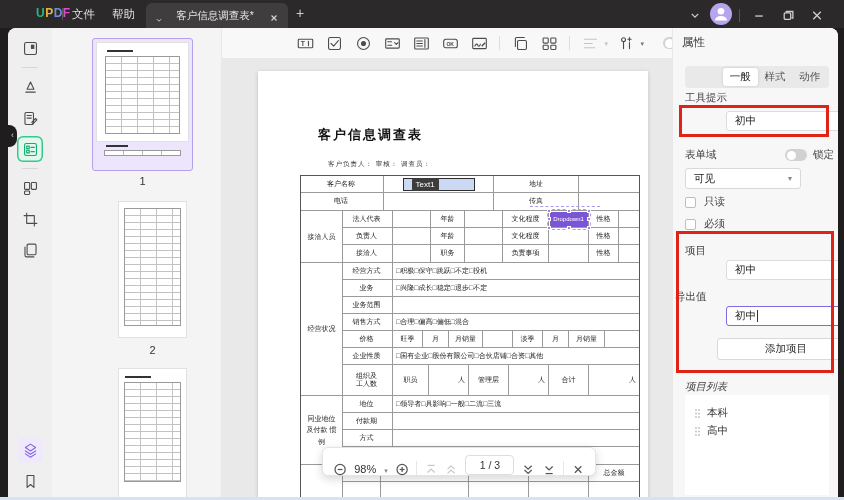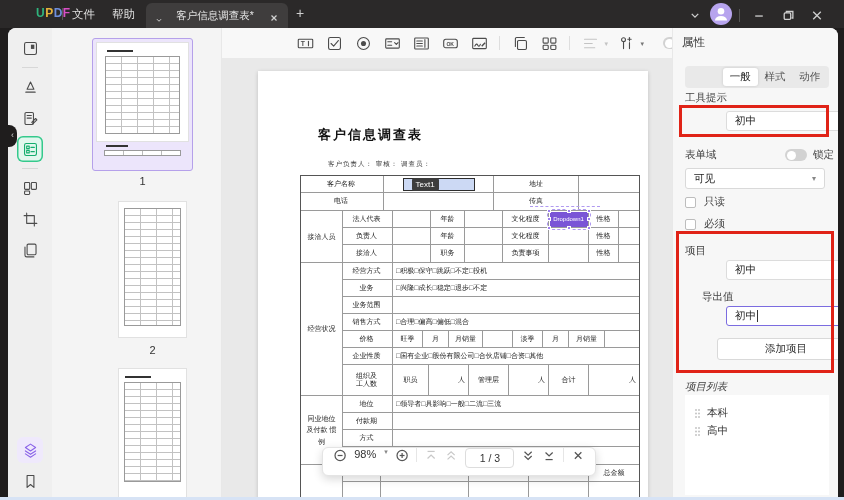--- a/index.html
+++ b/index.html
@@ -93,21 +93,21 @@
   .tc.r{justify-content:flex-end;padding-right:3px;}
   .tc.wrap{white-space:pre-line;text-align:center;}
   .text1-field{width:72px;height:13px;background:#ccd9f4;border:1.5px solid #2e2e2e;position:relative;}
   .text1-badge{position:absolute;left:8px;top:-1px;background:#3c3c3c;color:#fff;font-size:8px;padding:0 4px;height:13px;line-height:13px;border-radius:2px;}
   .dd-field{width:38px;height:15px;background:#7a55d6;color:#fff;font-size:6px;display:flex;align-items:center;justify-content:center;position:relative;outline:1px dashed #b09af0;outline-offset:2px;overflow:visible;}
   .dd-txt{overflow:hidden;white-space:nowrap;}
   .dd-h{position:absolute;width:4px;height:4px;background:#9f7ff2;border:.5px solid #fff;}
   .dd-guide{position:absolute;left:-20px;top:-6px;width:70px;border-top:1px dashed #b09af0;}
 
   
-  .floatbar{position:absolute;left:100px;top:389px;width:274px;height:29px;background:#fff;border:1px solid #e4e4e4;border-radius:6px;box-shadow:0 3px 10px rgba(0,0,0,.16);display:flex;align-items:flex-start;padding:0 11px;gap:8px;}
+  .floatbar{position:absolute;left:100px;top:389px;width:274px;height:29px;background:#fff;border:1px solid #e4e4e4;border-radius:6px;box-shadow:0 3px 10px rgba(0,0,0,.16);display:flex;align-items:flex-end;padding:0 11px;gap:8px;}
   .fb-ic{width:13px;height:13px;}
   .fb-ic svg{stroke:#555;fill:none;stroke-width:1.2;width:100%;height:100%;}
   .fb-ic.dis svg{stroke:#c8c8c8;}
   .fb-zoom{font-size:11px;color:#333;}
   .fb-caret{font-size:7px;color:#888;}
   .fb-sep{width:1px;height:14px;background:#e6e6e6;}
   .fb-pagebox{border:1px solid #ddd;border-radius:4px;width:52px;height:20px;line-height:19px;text-align:center;font-size:10.5px;color:#333;}
 
   
   .panel{position:absolute;right:0;top:0;width:166px;height:100%;background:#f7f7f7;border-left:1px solid #e8e8e8;}
@@ -621,39 +621,39 @@
       <div class="abs plabel" style="left:12px;top:63px;">工具提示</div>
       <div class="abs pinput" style="left:12px;top:83px;width:138px;">
           <span>初中</span>
         </div>
       <div class="abs redbox" style="left:6px;top:77px;width:150px;height:32px;"></div>
 
       <div class="abs plabel" style="left:12px;top:120px;">表单域</div>
       <span class="abs tog" style="left:112px;top:121px;"></span>
       <div class="abs plabel" style="left:140px;top:120px;">锁定</div>
 
-      <div class="abs pselect" style="left:12px;top:140px;width:140px;">
+      <div class="abs pselect" style="left:12px;top:140px;width:116px;">
         <span>可见</span>
           <span class="sel-caret">▾</span>
       </div>
 
       <div class="abs cbrow" style="left:12px;top:167px;">
         <span class="cb"></span>
         <span class="plabel">只读</span>
       </div>
       <div class="abs cbrow" style="left:12px;top:189px;">
         <span class="cb"></span>
         <span class="plabel">必须</span>
       </div>
 
       <div class="abs plabel" style="left:12px;top:216px;">项目</div>
       <div class="abs pinput" style="left:12px;top:232px;width:138px;">
           <span>初中</span>
         </div>
-      <div class="abs plabel" style="left:29px;top:262px;">导出值</div>
+      <div class="abs plabel" style="left:2px;top:262px;">导出值</div>
       <div class="abs pinput focus" style="left:12px;top:278px;width:138px;">
           <span>初中</span>
           <span class="caret-line"></span>
         </div>
       <div class="abs pbtn" style="left:12px;top:310px;width:138px;margin-left:32px;">添加项目</div>
       <div class="abs redbox" style="left:3px;top:203px;width:158px;height:142px;"></div>
 
       <div class="abs plabel" style="left:12px;top:352px;font-style:italic;">项目列表</div>
       <div class="abs plist" style="left:12px;top:367px;width:144px;height:100px;">
           <div class="plist-item">

